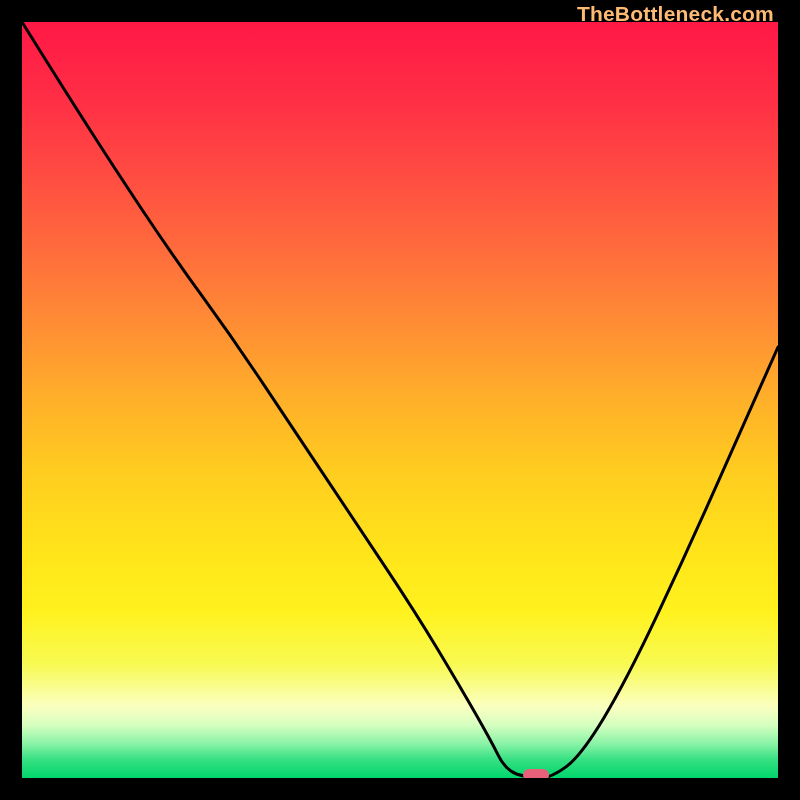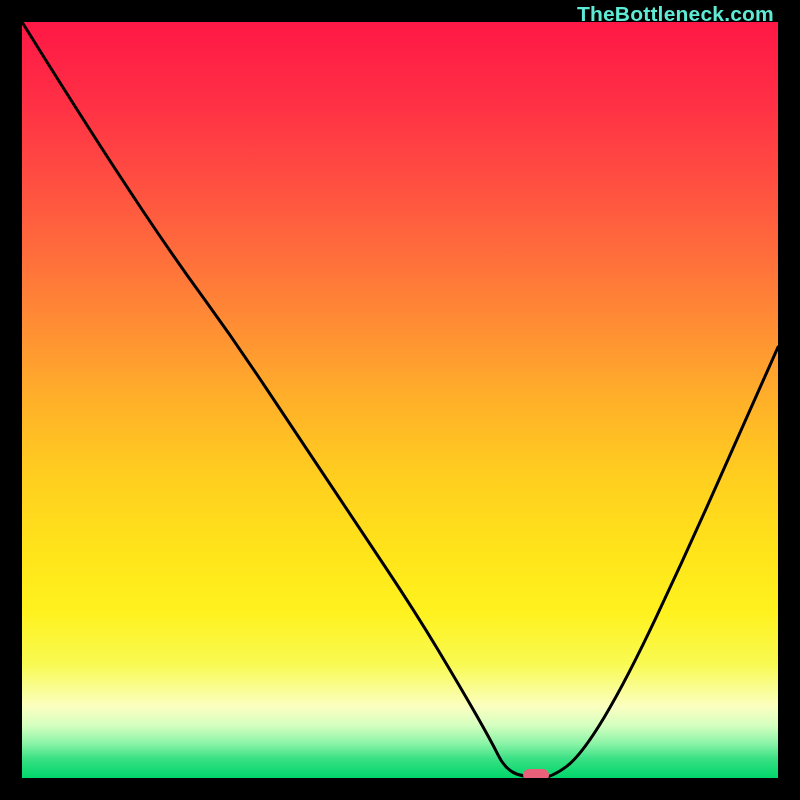--- a/index.html
+++ b/index.html
@@ -23,21 +23,21 @@
     width: 756px;
     height: 756px;
   }
   .watermark {
     position: absolute;
     top: 2px;
     right: 26px;
     font-family: Arial, Helvetica, sans-serif;
     font-size: 21px;
     font-weight: 600;
-    color: #5eead4;
+    color: #fdba74;
     letter-spacing: 0.2px;
   }
   svg { display: block; }
 </style>
 </head>
 <body>
 
 <div class="outer">
   <div class="watermark">TheBottleneck.com</div>
   <div class="plot">

